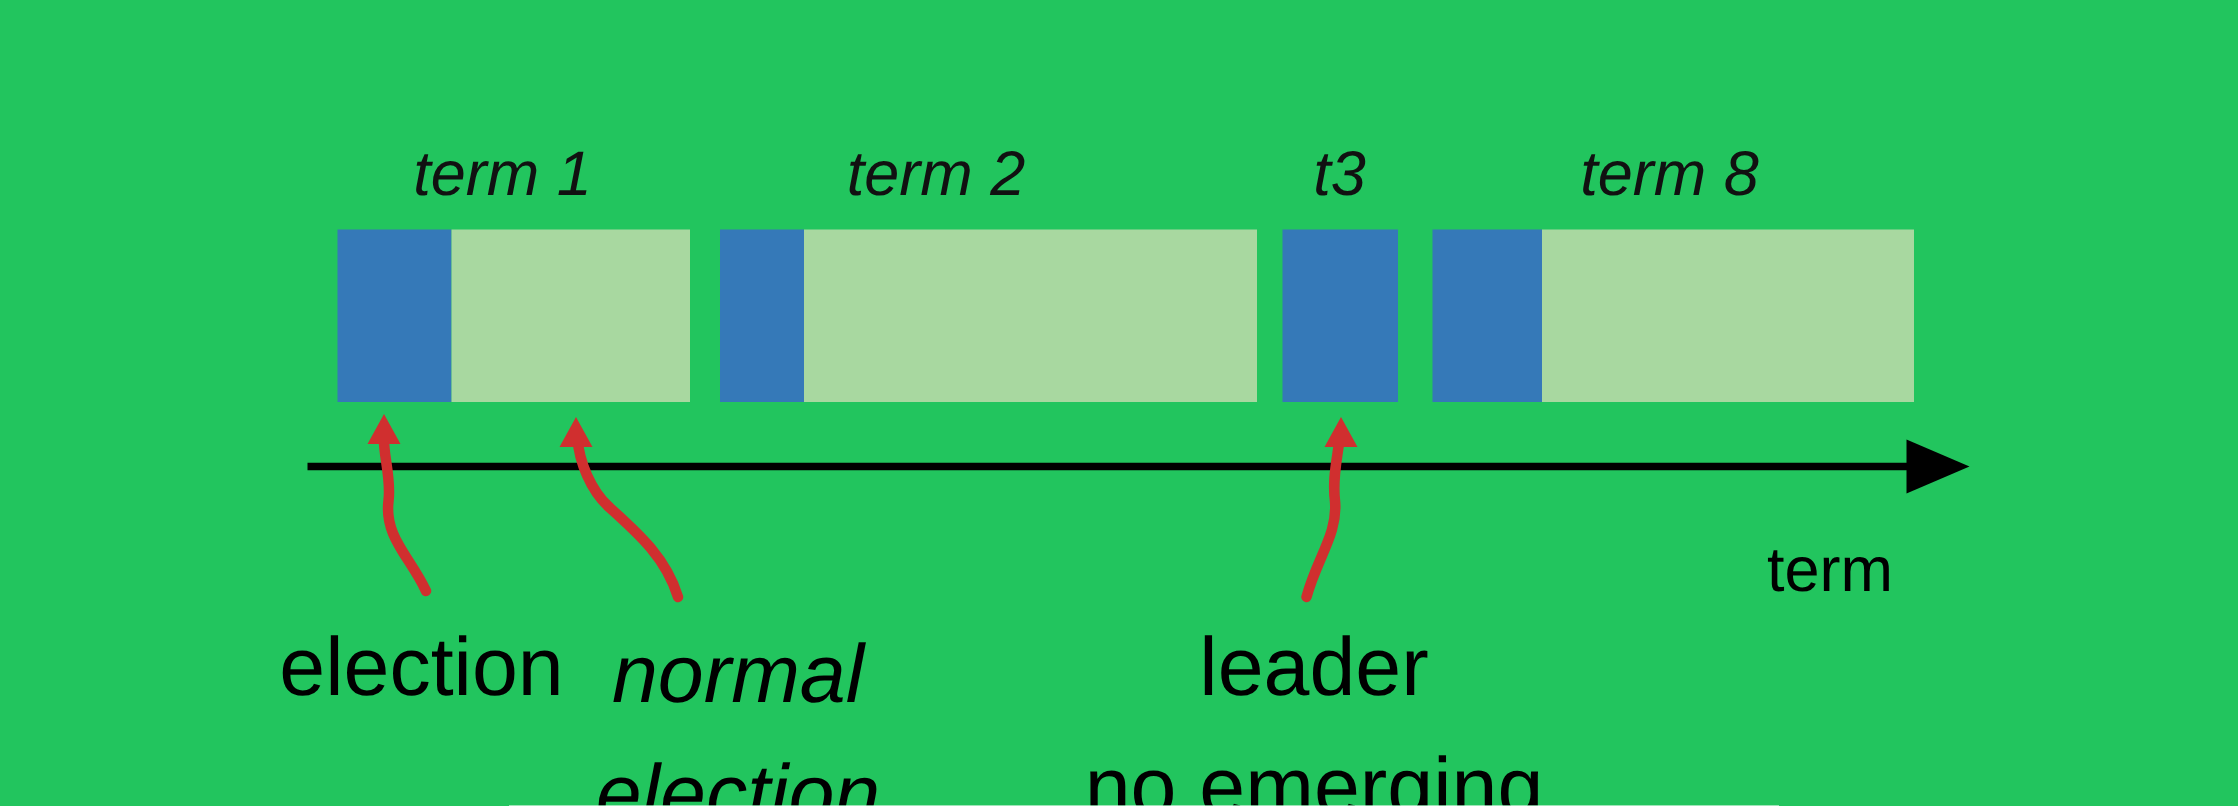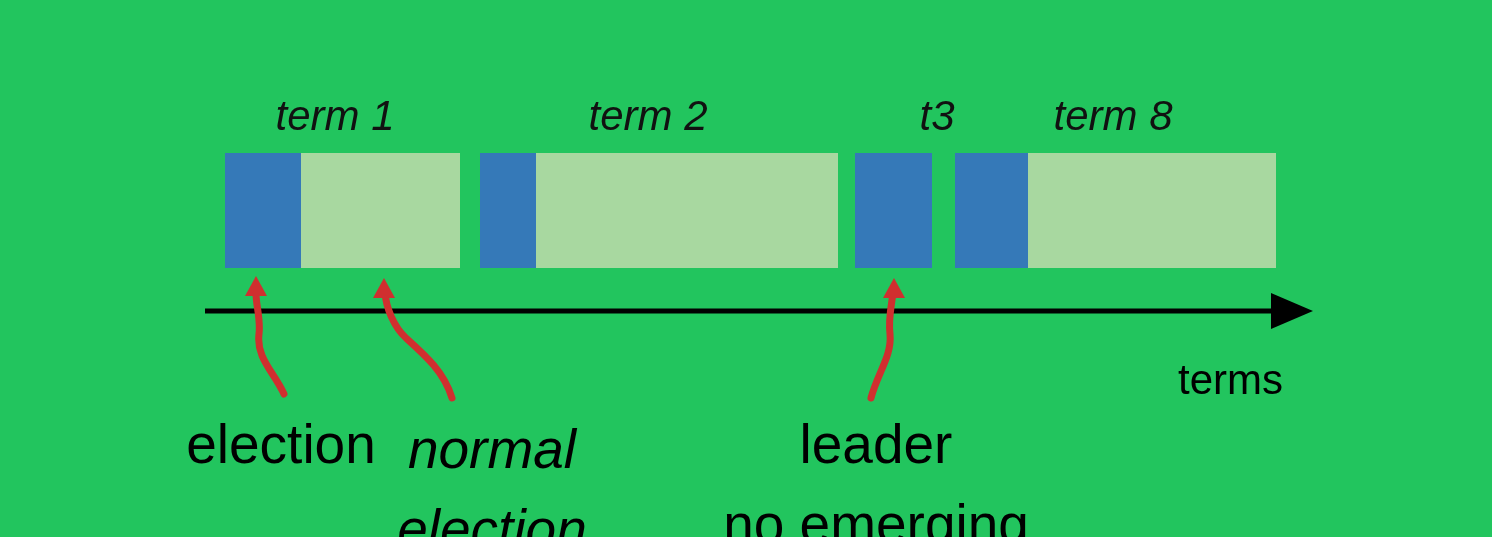--- a/index.html
+++ b/index.html
@@ -51,22 +51,22 @@
     width: 1492px; height: 537px;
     pointer-events: none;
   }
 </style>
 </head>
 <body>
 
 <div class="canvas">
 
   <div class="term-label" style="left:335px;">term 1</div>
-  <div class="term-label" style="left:648px;font-style:italic;">term 2</div>
-  <div class="term-label" style="left:893px;margin-left:44px;">t3</div>
+  <div class="term-label" style="left:624px;font-style:italic;">term 2</div>
+  <div class="term-label" style="left:893px;">t3</div>
   <div class="term-label" style="left:1113px;">term 8</div>
 
   <div class="block election" style="left:225px; width:76px;"></div>
   <div class="block normal" style="left:301px; width:159px;"></div>
 
   <div class="block election" style="left:480px; width:56px;"></div>
   <div class="block normal" style="left:536px; width:302px;"></div>
 
   <div class="block election" style="left:855px; width:77px;"></div>
 
@@ -95,15 +95,15 @@
   <div class="annotation" style="left:492px; top:410px;font-style:italic;">
     <div>normal</div>
     <div>election</div>
   </div>
 
   <div class="annotation" style="left:876px; top:405px;">
     <div>leader</div>
     <div>no emerging</div>
   </div>
 
-  <div class="axis-label">terms</div>
+  <div class="axis-label">term</div>
 
 </div>
 
 </body></html>

